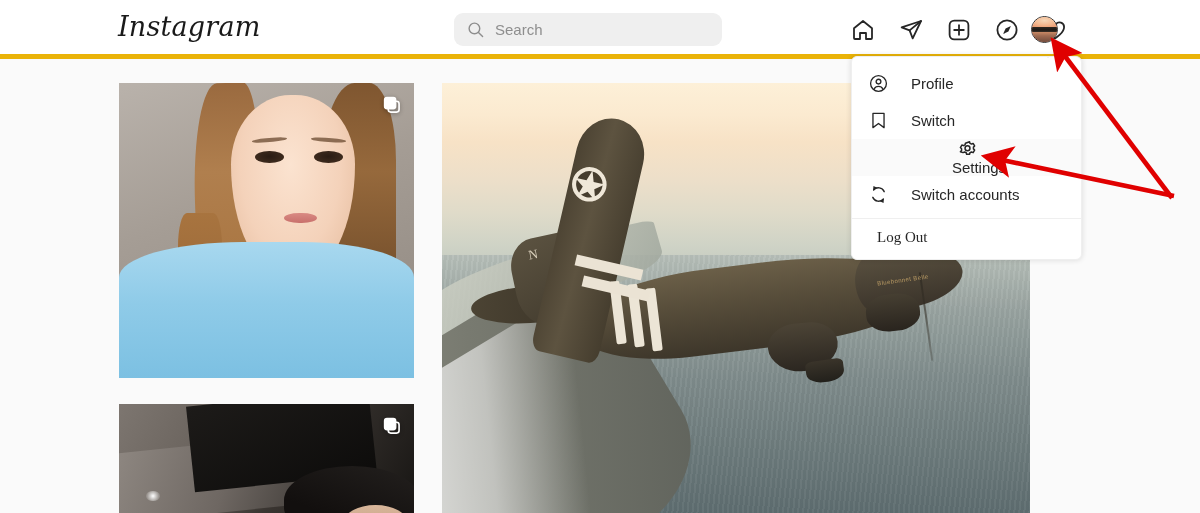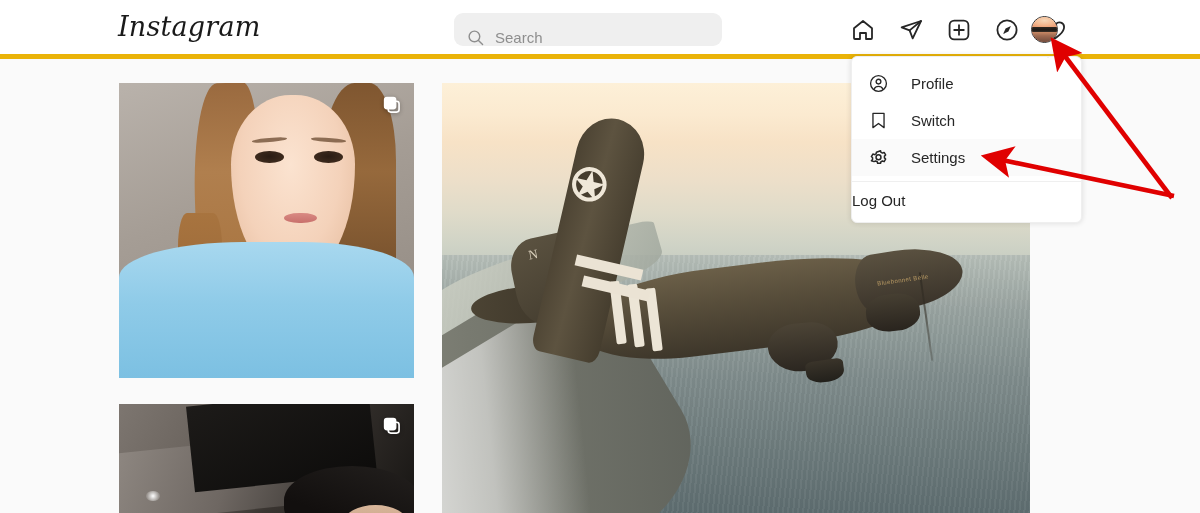--- a/index.html
+++ b/index.html
@@ -32,21 +32,21 @@
     letter-spacing: 0.2px;
     white-space: nowrap;
     user-select: none;
   }
 
   .searchbar {
     position: absolute; left: 454px; top: 13px;
     width: 268px; height: 33px;
     background: #efefef;
     border-radius: 9px;
-    display: flex; align-items: flex-end;
+    display: flex; align-items: center;
   }
   .searchbar .s-ico {
     margin-left: 13px; margin-right: 11px;
     width: 17px; height: 17px;
     display: flex; align-items: center; justify-content: center;
     flex: 0 0 auto;
   }
   .searchbar .s-ph {
     font-size: 15px; color: #8e8e8e;
     line-height: 17px; white-space: nowrap;
@@ -118,41 +118,42 @@
     border-top: 1px solid #efefef;
     transform: rotate(45deg);
   }
   .menu-item {
     display: flex; align-items: center;
     height: 37px;
     padding-left: 17px;
     cursor: pointer;
     background: transparent;
   }
-  .menu-item.active { background: #fafafa; }
+  .menu-item.active { background: #fafafa; flex-direction: column; }
   .menu-item .mi-ico {
     width: 19px; height: 19px;
     flex: 0 0 auto;
     display: flex; align-items: center; justify-content: center;
     margin-right: 15px;
   }
   .menu-item .mi-label {
     font-size: 15px;
     color: #262626;
     line-height: 19px;
     white-space: nowrap;
     margin-left: 8px;
   }
   .menu-sep {
     height: 1px; background: #efefef;
     margin-top: 5px;
   }
   .menu-item.logout {
-    height: 37px; padding-left: 0;
+    height: 37px; padding-left: 25px;
     margin-bottom: 3px;
+    font-family: Liberation Serif, serif;
   }
   .menu-item.logout .mi-label { margin-left: 0; }
 
   
   .col-left { position: absolute; left: 119px; top: 83px; width: 295px; }
   .post { position: relative; width: 295px; margin-bottom: 26px; }
   .post .media { width: 100%; position: relative; overflow: hidden; }
   .post-1 .media { height: 295px; }
   .post-2 .media { height: 110px; }
 
@@ -592,20 +593,31 @@
     <div class="menu-item active">
       <span class="mi-ico">
         <svg width="19" height="19" viewBox="0 0 24 24" fill="none" stroke="#262626" stroke-width="1.9" stroke-linejoin="round">
           <path d="M14.6 3.4l.5 2.1 2 .9 2-.8 1.9 3.2-1.5 1.5v2.2l1.5 1.5-1.9 3.2-2-.8-2 .9-.5 2.1h-3.7l-.5-2.1-2-.9-2 .8L3 16l1.5-1.5v-2.2L3 10.8l1.9-3.2 2 .8 2-.9.5-2.1z"></path>
           <circle cx="12" cy="11.7" r="3.1"></circle>
         </svg>
       </span>
       <span class="mi-label">Settings</span>
     </div>
 
+    <div class="menu-item">
+      <span class="mi-ico">
+        <svg width="19" height="19" viewBox="0 0 24 24" fill="none" stroke="#262626" stroke-width="1.8" stroke-linecap="round" stroke-linejoin="round">
+          <path d="M19.2 8.4a8 8 0 0 0-13.4-2.1"></path>
+          <polyline points="10.4,3.4 5.2,6.5 5.6,1.2" fill="#262626" stroke="none"></polyline>
+          <path d="M4.8 15.6a8 8 0 0 0 13.4 2.1"></path>
+          <polyline points="13.6,20.6 18.8,17.5 18.4,22.8" fill="#262626" stroke="none"></polyline>
+        </svg>
+      </span>
+      <span class="mi-label">Switch accounts</span>
+    </div>
 
     <div class="menu-sep"></div>
 
     <div class="menu-item logout">
       <span class="mi-label">Log Out</span>
     </div>
   </div>
 
   <svg class="annot" viewBox="0 0 1200 513">
     <defs>

